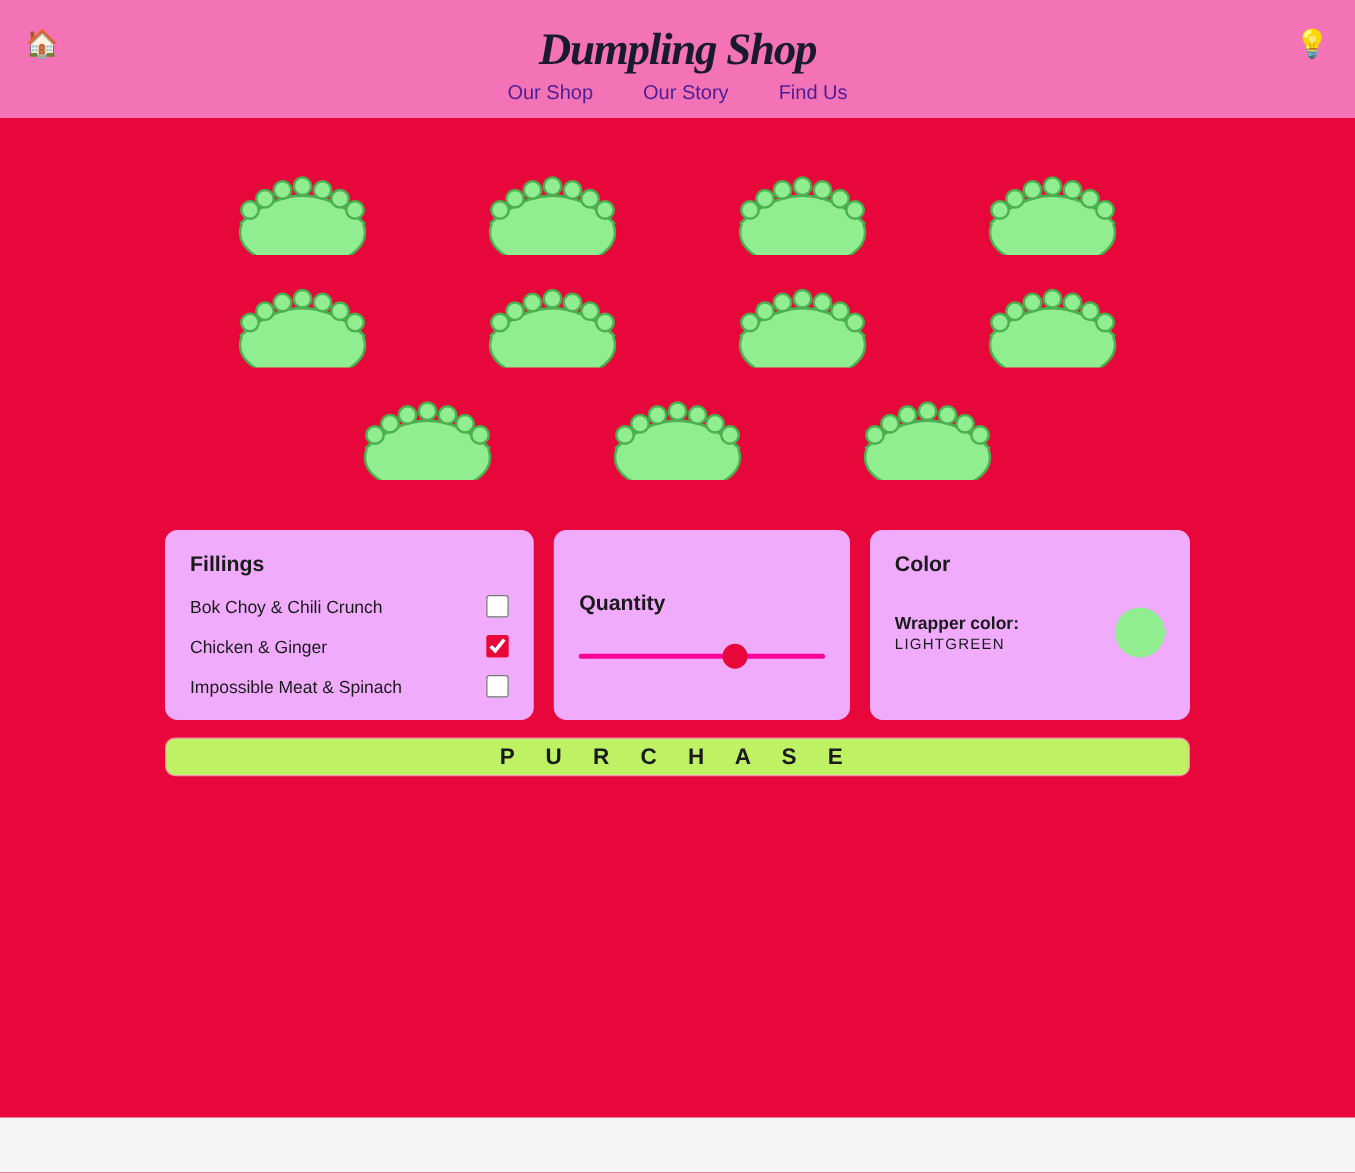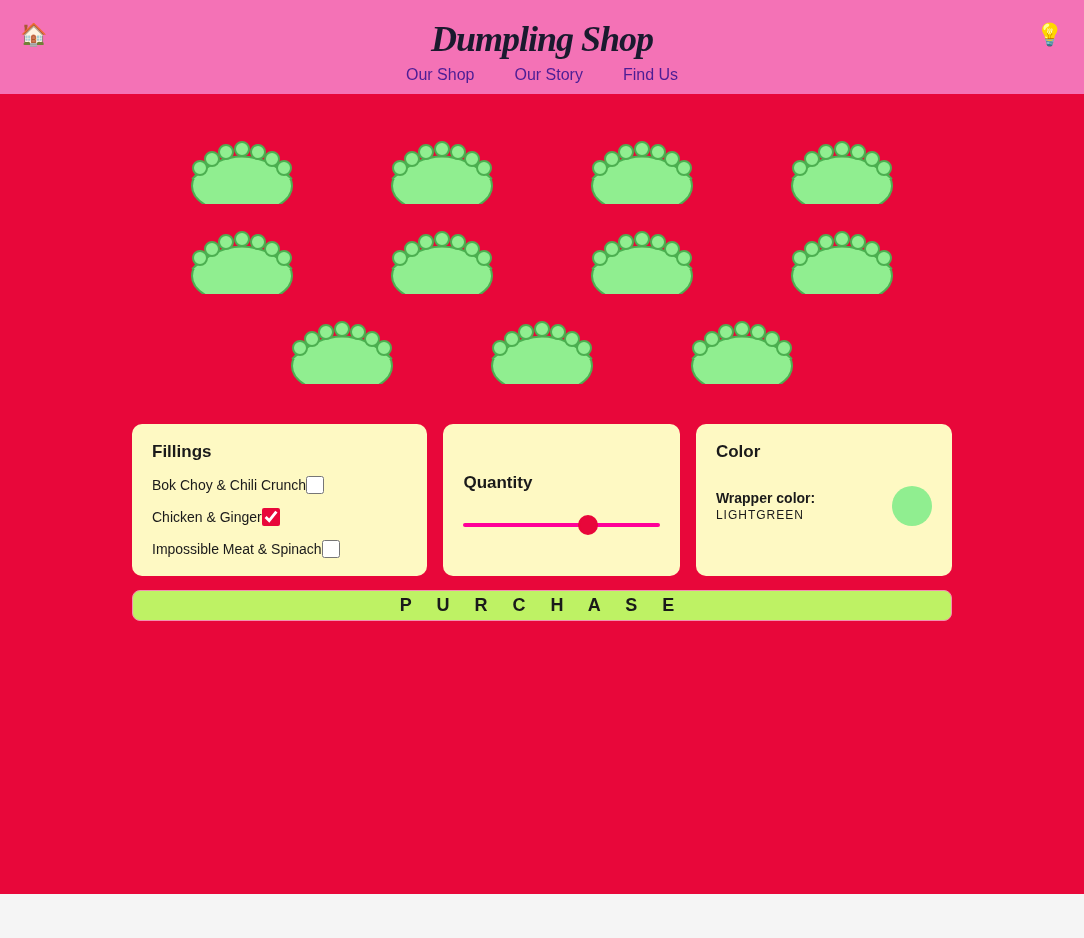--- a/index.html
+++ b/index.html
@@ -89,21 +89,21 @@
 
     
     #controls {
       display: flex;
       gap: 16px;
       width: 820px;
       align-items: stretch;
     }
 
     .panel {
-      background: #fef9c3;
+      background: #f0abfc;
       border-radius: 10px;
       padding: 18px 20px;
     }
 
     #fillings-panel {
       flex: 1.3;
     }
 
     #quantity-panel {
       flex: 1;
@@ -121,21 +121,21 @@
       font-size: 17px;
       font-weight: bold;
       font-family: Arial, sans-serif;
       color: #1a1a1a;
       margin-bottom: 14px;
     }
 
     .filling-item {
       display: flex;
       align-items: center;
-      justify-content: flex-start;
+      justify-content: space-between;
       margin-bottom: 14px;
       font-family: Arial, sans-serif;
       font-size: 14px;
       color: #1a1a1a;
     }
     .filling-item:last-child { margin-bottom: 0; }
 
     .filling-checkbox {
       width: 18px;
       height: 18px;

